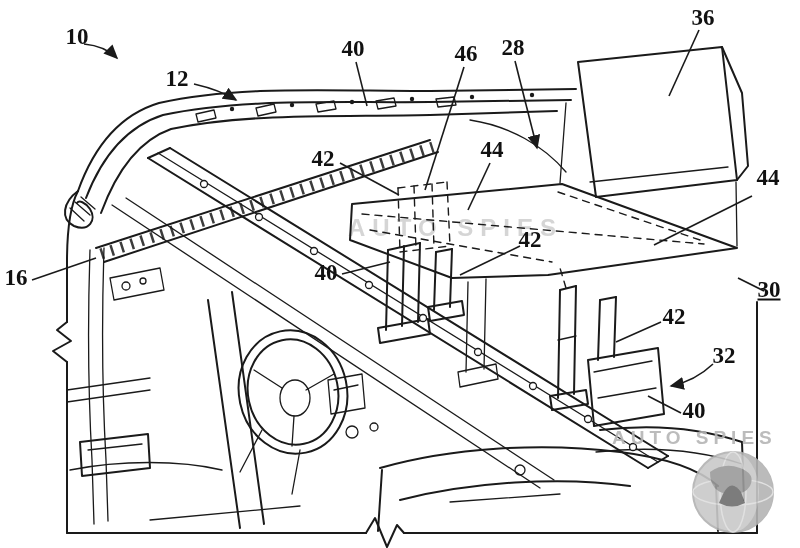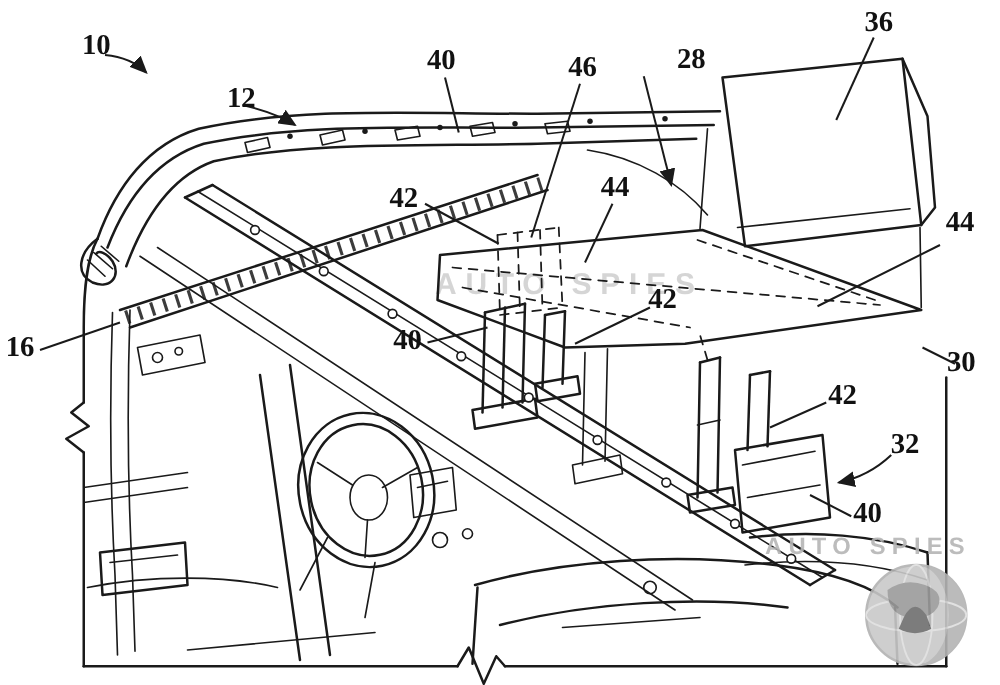--- a/index.html
+++ b/index.html
@@ -216,29 +216,29 @@
         <path d="M661,322 L616,342" fill="none" stroke="#1a1a1a" stroke-width="1.6"></path>
         <path d="M713,364 Q695,381 671,386" fill="none" stroke="#1a1a1a" stroke-width="1.6" marker-end="url(#arrowhead)"></path>
         <path d="M681,413 L648,396" fill="none" stroke="#1a1a1a" stroke-width="1.6"></path>
       </g>
   </svg>
 
   <div class="wm-corner">AUTO SPIES</div>
 
   <div id="label-layer">
       <span class="ref-label" style="left: 67px; top: 36px; margin-left: 10px;">10</span>
-      <span class="ref-label" style="left: 177px; top: 78px; margin-left: 16px;">12</span>
+      <span class="ref-label" style="left: 177px; top: 78px;">12</span>
       <span class="ref-label" style="left: 353px; top: 48px;">40</span>
       <span class="ref-label" style="left: 466px; top: 53px;">46</span>
-      <span class="ref-label" style="left: 513px; top: 47px; margin-left: 40px;">28</span>
+      <span class="ref-label" style="left: 513px; top: 47px;">28</span>
       <span class="ref-label" style="left: 703px; top: 17px;">36</span>
       <span class="ref-label" style="left: 323px; top: 158px;">42</span>
       <span class="ref-label" style="left: 492px; top: 149px;">44</span>
       <span class="ref-label" style="left: 768px; top: 177px;">44</span>
       <span class="ref-label" style="left: 16px; top: 277px;">16</span>
       <span class="ref-label" style="left: 326px; top: 272px;">40</span>
       <span class="ref-label" style="left: 530px; top: 239px;">42</span>
-      <span class="ref-label" style="left: 769px; top: 289px;">30</span>
+      <span class="ref-label" style="left: 769px; top: 289px; text-decoration: underline;">30</span>
       <span class="ref-label" style="left: 674px; top: 316px;">42</span>
       <span class="ref-label" style="left: 724px; top: 355px;">32</span>
       <span class="ref-label" style="left: 694px; top: 410px;">40</span>
     </div>
 </div>
 
 </body></html>

